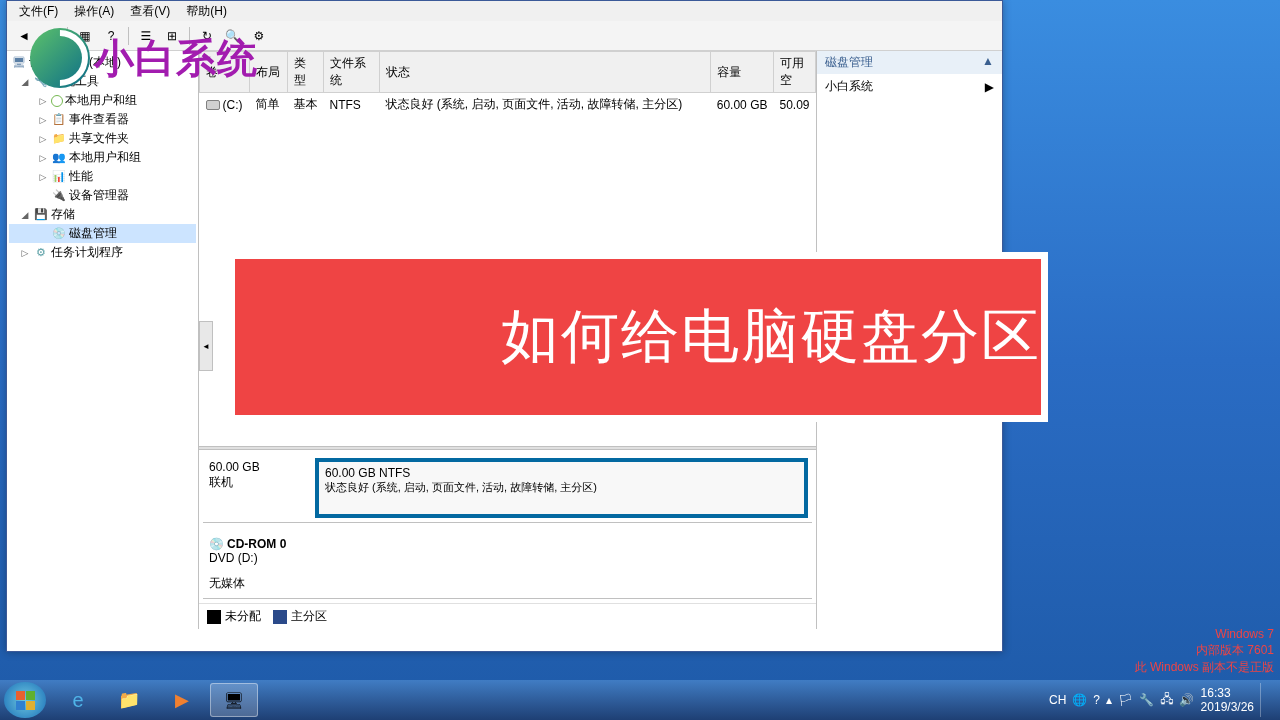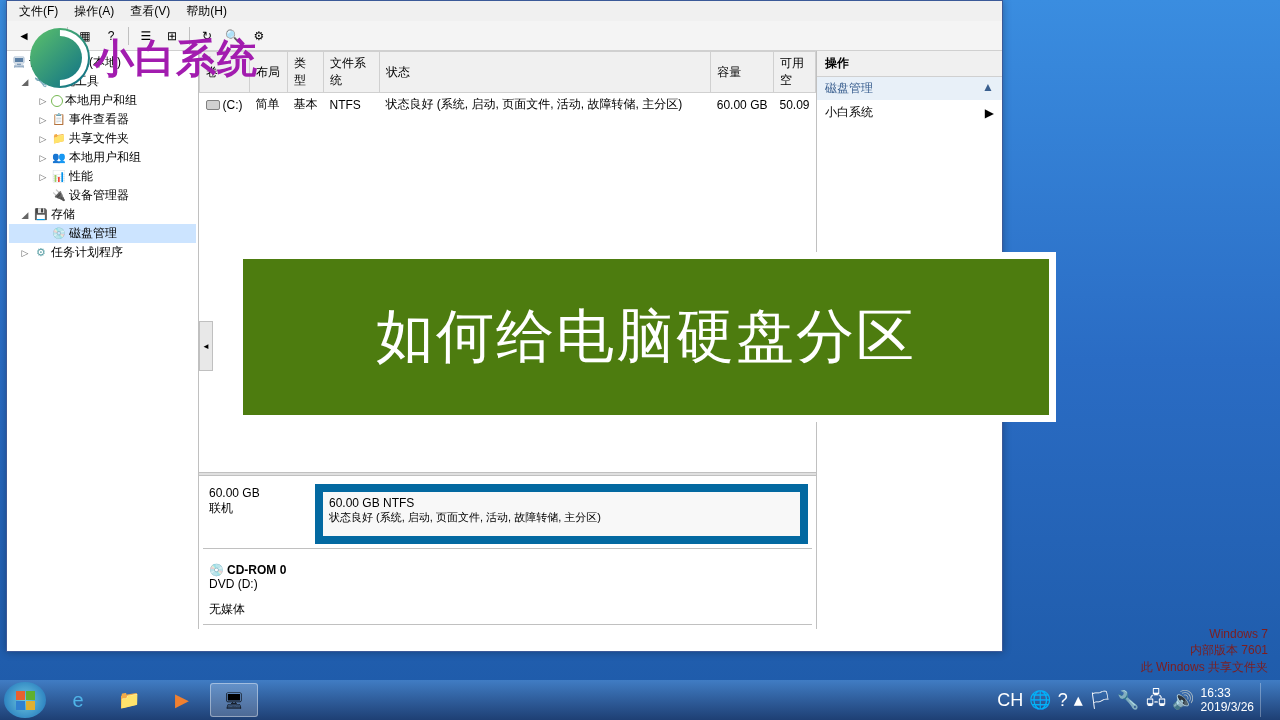--- a/index.html
+++ b/index.html
@@ -55,48 +55,48 @@
 .drive-ic { width: 14px; height: 10px; background: #d0d0d0; border: 1px solid #808080; border-radius: 2px; display: inline-block; vertical-align: middle; margin-right: 3px; }
 
 .graph-splitter { height: 4px; background: #e0e0e0; border-top: 1px solid #c0c0c0; border-bottom: 1px solid #c0c0c0; cursor: ns-resize; }
 .collapse-btn { position: absolute; left: 0; width: 14px; height: 50px; background: #e8e8e8; border: 1px solid #c0c0c0; display: flex; align-items: center; justify-content: center; font-size: 8px; cursor: pointer; }
 
 .disk-graph-row { display: flex; border-bottom: 1px solid #c0c0c0; margin: 4px; }
 .disk-info { width: 108px; padding: 6px; }
 .disk-info-title { font-weight: bold; display: flex; align-items: center; }
 .disk-ic { width: 14px; height: 14px; margin-right: 4px; }
 .disk-vols { flex: 1; display: flex; padding: 4px; gap: 2px; }
-.vol-block { flex: 1; border: 8px solid #0369a1; padding: 4px 6px; background: #f8f8f8; min-height: 60px; }
+.vol-block { flex: 1; border: 4px solid #0369a1; padding: 4px 6px; background: #f8f8f8; min-height: 60px; }
 .vol-block .vb-status { font-size: 11px; }
 
 .legend { padding: 4px 8px; display: flex; gap: 12px; align-items: center; border-top: 1px solid #e0e0e0; }
 .legend-sw { width: 14px; height: 14px; display: inline-block; vertical-align: middle; margin-right: 4px; }
 .sw-unalloc { background: #000; }
 .sw-primary { background: #2a4a8a; }
 
-.overlay-banner { position: absolute; left: 236px; top: 252px; width: 820px; height: 170px; background: #4d7c0f; border: 7px solid #fff; display: flex; align-items: center; justify-content: center; z-index: 100; }
+.overlay-banner { position: absolute; left: 228px; top: 252px; width: 820px; height: 170px; background: #ef4444; border: 7px solid #fff; display: flex; align-items: center; justify-content: flex-end; z-index: 100; }
 .overlay-banner span { color: #fff; font-size: 58px; font-weight: 400; letter-spacing: 2px; }
 
 .watermark-logo { position: absolute; left: 30px; top: 28px; z-index: 110; display: flex; align-items: center; }
 .wm-circ { width: 60px; height: 60px; border-radius: 50%; background: linear-gradient(135deg, #5dc26a, #0a6b8a); display: flex; align-items: center; justify-content: center; font-size: 30px; color: #fff; position: relative; }
 .wm-circ::before { content: ""; position: absolute; width: 44px; height: 44px; border: 6px solid #fff; border-radius: 50%; border-left-color: transparent; border-bottom-color: transparent; transform: rotate(45deg);}
 .wm-text { font-size: 40px; color: #a21caf; font-weight: bold; margin-left: 4px; letter-spacing: 1px; }
 
-.desktop-wm { position: absolute; right: 12px; bottom: 44px; color: #7f1d1d; text-align: right; font-size: 13px; line-height: 1.4; }
+.desktop-wm { position: absolute; right: 6px; bottom: 44px; color: #ef4444; text-align: right; font-size: 13px; line-height: 1.4; }
 
 .taskbar { position: absolute; left: 0; right: 0; bottom: 0; height: 40px; background: linear-gradient(to bottom, rgba(70,130,200,0.85), rgba(30,60,110,0.9)); display: flex; align-items: center; padding: 0 4px; }
 .start-btn { width: 42px; height: 36px; border-radius: 50%; background: radial-gradient(circle, #6fc8e0, #1a6fb8); display: flex; align-items: center; justify-content: center; margin-right: 6px; cursor: pointer; }
 .start-orb { display: grid; grid-template-columns: 9px 9px; grid-template-rows: 9px 9px; gap: 1px; }
 .start-orb div:nth-child(1){background:#e86030;} .start-orb div:nth-child(2){background:#60b030;}
 .start-orb div:nth-child(3){background:#3080d0;} .start-orb div:nth-child(4){background:#e0b030;}
 .tb-item { width: 48px; height: 34px; display: flex; align-items: center; justify-content: center; margin: 0 2px; border-radius: 3px; cursor: pointer; }
 .tb-item.active { background: rgba(255,255,255,0.2); border: 1px solid rgba(255,255,255,0.4); }
 .tb-spacer { flex: 1; }
 .tray { display: flex; align-items: center; gap: 6px; color: #fff; font-size: 11px; padding-right: 6px; }
-.tray-ic { font-size: 18px; cursor: pointer; }
+.tray-ic { font-size: 12px; cursor: pointer; }
 .tray-clock { text-align: left; line-height: 1.2; font-size: 12px; }
 </style>
 </head>
 <body>
 
 <div class="window">
 
   <div class="menubar">
     <div class="menubar-item">文件(F)</div>
     <div class="menubar-item">操作(A)</div>
@@ -234,24 +234,27 @@
               <span class="disk-ic">💿</span>
               <span>CD-ROM 0</span>
             </div>
           <div>DVD (D:)</div>
           <div style="height:10px"></div>
           <div>无媒体</div>
         </div>
         <div class="disk-vols"></div>
       </div>
 
+      <div class="legend">
+        <span><span class="legend-sw sw-unalloc"></span><span>未分配</span></span>
+        <span><span class="legend-sw sw-primary"></span><span>主分区</span></span>
+      </div>
     </div>
 
     <div class="action-panel">
-      <div class="action-header">操作</div>
       <div class="action-section-title">
           <span>磁盘管理</span>
           <span>▲</span>
         </div>
       <div class="action-section">
           <span>小白系统</span>
           <span>▶</span>
         </div>
     </div>
   </div>
@@ -262,21 +265,21 @@
   <span class="wm-text">小白系统</span>
 </div>
 
 <div class="overlay-banner">
   <span>如何给电脑硬盘分区</span>
 </div>
 
 <div class="desktop-wm">
   <div>Windows 7</div>
   <div>内部版本 7601</div>
-  <div>此 Windows 共享文件夹</div>
+  <div>此 Windows 副本不是正版</div>
 </div>
 
 <div class="taskbar">
   <div class="start-btn">
       <div class="start-orb">
         <div></div>
         <div></div>
         <div></div>
         <div></div>
       </div>

